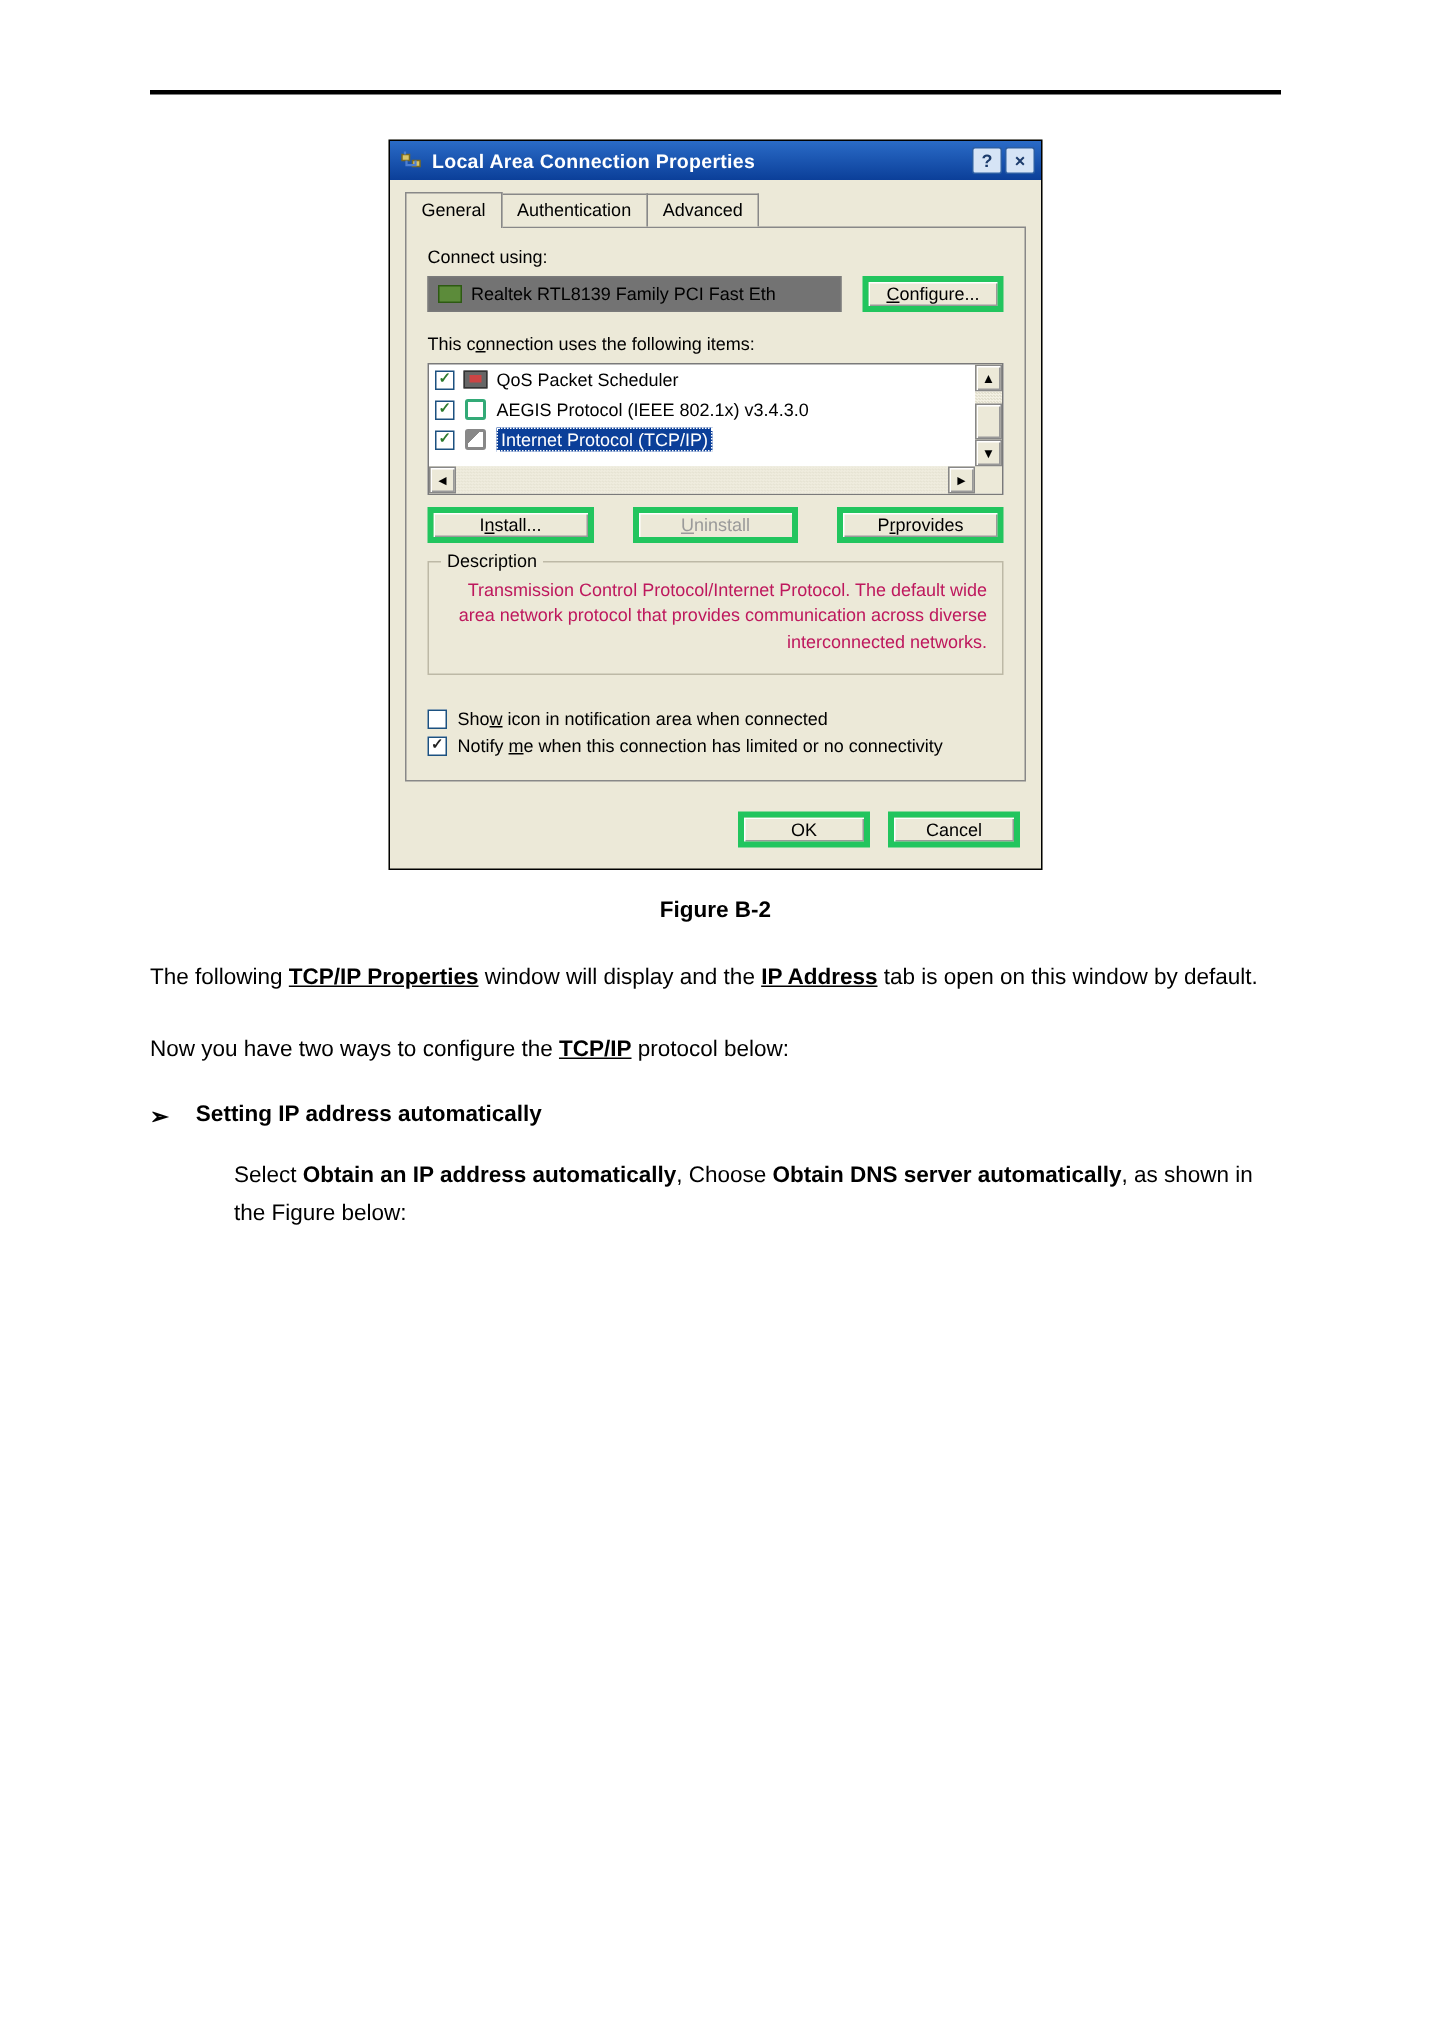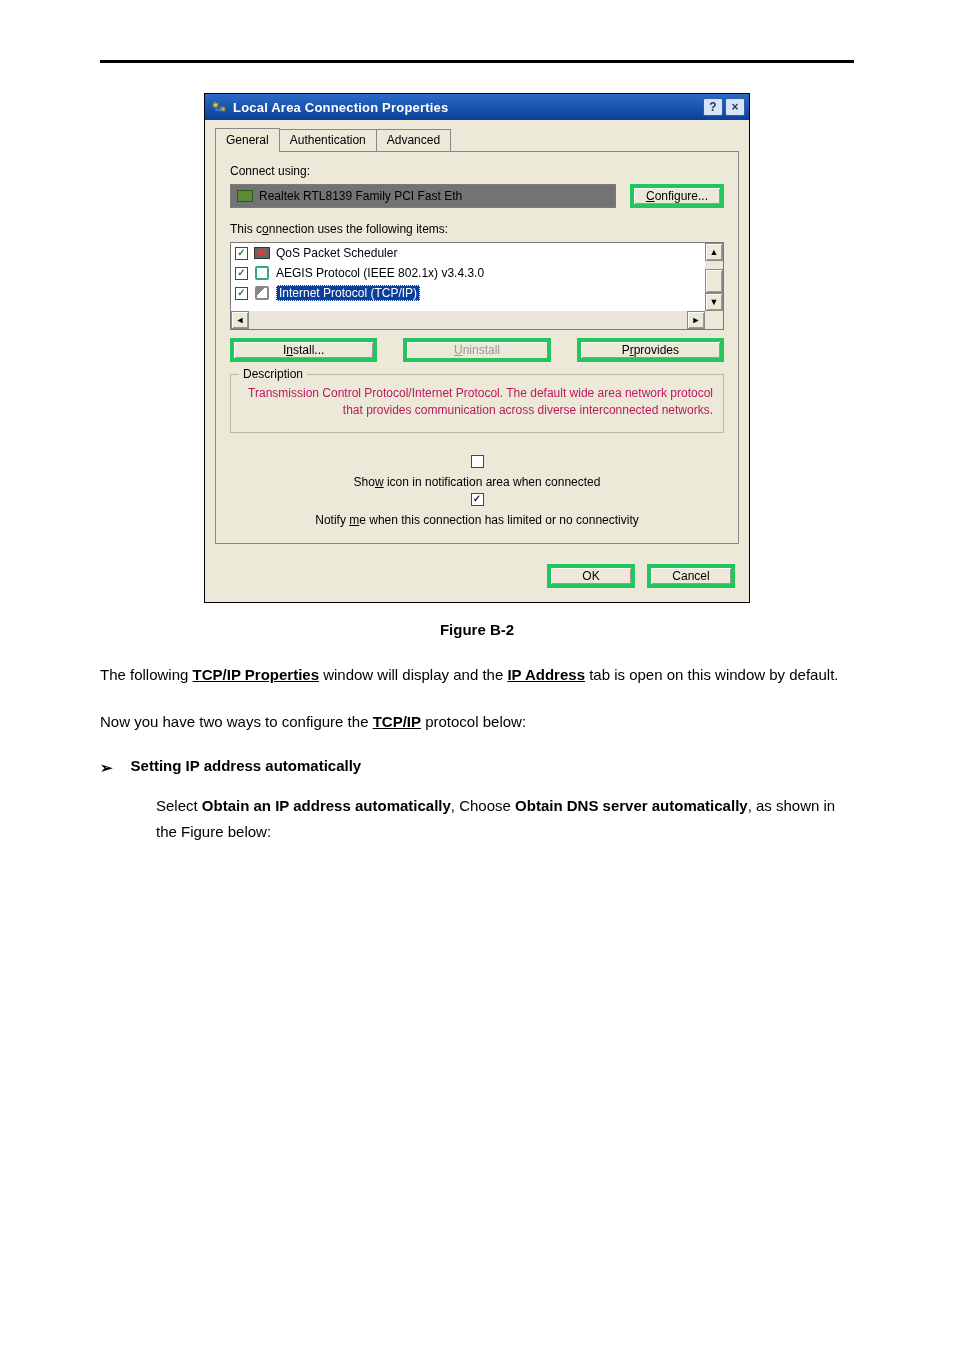--- a/index.html
+++ b/index.html
@@ -1,20 +1,20 @@
 <!DOCTYPE html>
 <html><head>
   <meta charset="utf-8">
   <style>
     * { box-sizing: border-box; margin: 0; padding: 0; }
     body { font-family: "Tahoma", "Microsoft Sans Serif", sans-serif; background: #fff; width: 954px; }
     .page { padding: 60px 100px 40px; }
     .topline { border-top: 3px solid #000; margin-bottom: 30px; }
     .dialog-wrap { display: flex; justify-content: center; margin: 8px 0 18px; }
-    .dialog { width: 546px; border: 1px solid #000; background: #ece9d8; font-size: 12px; color: #000; }
+    .dialog { width: 436px; border: 1px solid #000; background: #ece9d8; font-size: 12px; color: #000; }
     .titlebar { height: 26px; background: linear-gradient(180deg,#2a6bc7 0%,#0b3f99 100%); display:flex; align-items:center; padding: 0 4px 0 6px; color:#fff; }
     .titlebar .tb-icon { width:16px; height:16px; margin-right:6px; display:inline-flex; align-items:center; justify-content:center; }
     .titlebar .tb-title { font-size:13px; font-weight:bold; flex:1; letter-spacing:0.2px; }
     .titlebar-btns { display:flex; gap:2px; }
     .titlebar-btn { width:20px; height:18px; background:#d6e4f6; border:1px solid #2b5ea3; display:flex; align-items:center; justify-content:center; font-weight:bold; font-size:12px; color:#1c3b6c; border-radius:2px; }
     .tabs { display:flex; align-items:flex-end; padding: 8px 10px 0 10px; gap:0; }
     .tab { border:1px solid #888; border-bottom:none; background:#ece9d8; padding:3px 10px 4px; font-size:12px; position:relative; }
     .tab:not(:first-child){ margin-left:-1px; }
     .tab.active { background:#ece9d8; z-index:2; padding-top:4px; padding-bottom:5px; margin-bottom:-1px; }
     .tabpanel { margin: 0 10px 10px; border:1px solid #888; background:#ece9d8; padding:12px 14px 12px; }
@@ -36,21 +36,21 @@
     .hscroll { position:absolute; left:0; right:18px; bottom:0; height:18px; background:#ece9d8; display:flex; }
     .sbtn { width:18px; height:18px; border:1px solid #888; background:#ece9d8; display:flex; align-items:center; justify-content:center; font-size:9px; box-shadow: inset 1px 1px 0 #fff, inset -1px -1px 0 #999; }
     .sbar-track { flex:1; background: repeating-conic-gradient(#e3e0cf 0% 25%, #f3f0e3 0% 50%) 50% / 2px 2px; }
     .sbar-thumb { width:18px; height:24px; border:1px solid #888; background:#ece9d8; box-shadow: inset 1px 1px 0 #fff, inset -1px -1px 0 #999; }
     .corner { position:absolute; right:0; bottom:0; width:18px; height:18px; background:#ece9d8; }
     .btnrow { display:flex; gap:26px; margin: 8px 0 12px; justify-content:space-between; }
     .btnrow .btn { flex:1; }
     .fieldset { border:1px solid #bdb9a6; padding:10px 10px 12px; position:relative; margin-bottom:22px; }
     .fieldset .legend { position:absolute; top:-8px; left:8px; background:#ece9d8; padding:0 4px; font-size:12px; }
     .desc { font-size:12px; line-height:1.45; color:#be185d;text-align:right; }
-    .chkrow { display:flex; align-items:center; gap:7px; margin:4px 0 4px 0; font-size:12px;flex-direction:column; }
+    .chkrow { display:flex; align-items:center; gap:7px; margin:4px 0 4px 0; font-size:12px; }
     .chkrow .cb.unchecked { color:transparent; }
     .chkrow .cb.checked::before { content:"✓"; }
     .chkrow .cb.checked { color:#222; }
     .footer-btns { display:flex; justify-content:flex-end; gap:12px; padding: 10px 14px 14px; }
     .footer-btns .btn { min-width:88px; }
     .caption { text-align:center; font-family: Arial, sans-serif; font-weight:bold; font-size:15px; margin: 18px 0 24px; }
     .body-text { font-family: Arial, sans-serif; font-size:15px; line-height:1.7; color:#000; }
     .body-text b, .body-text .bold { font-weight:bold;text-decoration:underline; }
     .para { margin: 6px 0 22px; }
     .bullet-row { display:flex; align-items:flex-start; gap:18px; font-family: Arial, sans-serif; font-size:15px; font-weight:bold; margin: 6px 0 14px; }

